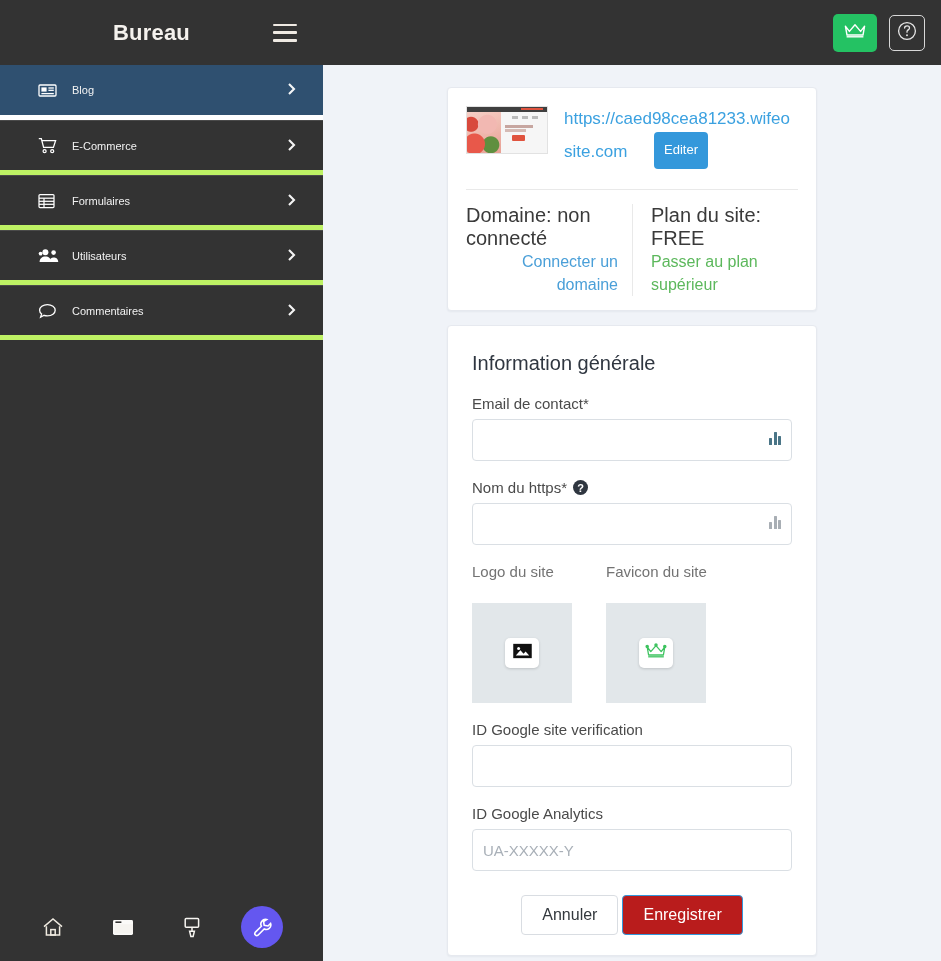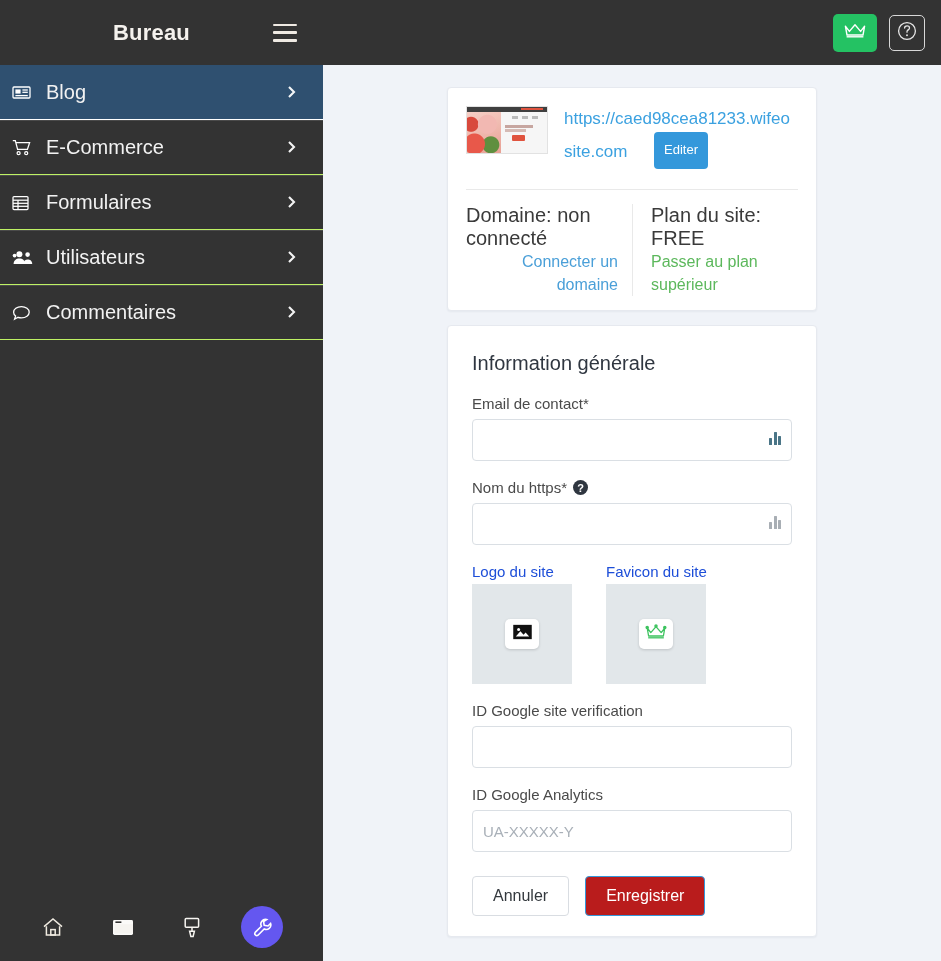--- a/index.html
+++ b/index.html
@@ -38,25 +38,25 @@
     width: 24px; height: 18px;
     display: flex; flex-direction: column; justify-content: space-between;
     cursor: pointer;
   }
   .burger i { display: block; height: 2.6px; background: #efeae3; border-radius: 1px; }
 
   .nav-list { display: flex; flex-direction: column; }
   .nav-item {
     height: 55px;
     display: flex; align-items: center;
-    padding: 0 22px 0 12px;
+    padding: 0 22px 0 38px;
     color: #f2f2f2;
-    font-size: 20px;
+    font-size: 11px;
     border-top: 1px solid #4a4a4a;
-    border-bottom: 1px solid #bef264;
+    border-bottom: 5px solid #bef264;
     cursor: pointer;
     position: relative;
   }
   .nav-item:first-child { border-top: none; }
   .nav-item.active {
     background: #2f5070;
     border-top-color: #3d6186;
     border-bottom-color: #ffffff;
   }
   .nav-item .nav-ico {
@@ -215,36 +215,36 @@
     position: absolute; right: 9px; top: 12px;
     width: 14px; height: 14px;
     display: flex; align-items: flex-end; gap: 1.5px;
     opacity: .85;
   }
   .gram span { display: block; width: 3px; background: #2b5d73; border-radius: .5px; }
   .gram.light span { background: #9aa1a8; }
 
   .upload-row { display: flex; gap: 34px; margin-bottom: 18px; }
   .upload-col { display: flex; flex-direction: column; }
-  .upload-label { font-size: 15px; color: #1d4ed8; margin-bottom: 4px; }
+  .upload-label { font-size: 15px; color: #737373; margin-bottom: 23px; }
   .upload-box {
     width: 100px; height: 100px;
     background: #e2e7ea;
     display: flex; align-items: center; justify-content: center;
     cursor: pointer;
   }
   .upload-chip {
     width: 34px; height: 30px;
     background: #ffffff;
     border-radius: 5px;
     box-shadow: 0 1px 3px rgba(0,0,0,.16);
     display: flex; align-items: center; justify-content: center;
   }
 
-  .btn-row { display: flex; justify-content: flex-start; gap: 16px; padding-top: 6px; }
+  .btn-row { display: flex; justify-content: center; gap: 4px; padding-top: 6px; }
   .btn {
     font-family: "Liberation Sans", sans-serif;
     font-size: 16px;
     padding: 10px 20px;
     border-radius: 4px;
     cursor: pointer;
     border: 1px solid transparent;
   }
   .btn-cancel { background: #ffffff; border-color: #d9dde2; color: #33383d; }
   .btn-save { background: #b91c1c; border-color: #3498db; color: #ffffff; }

